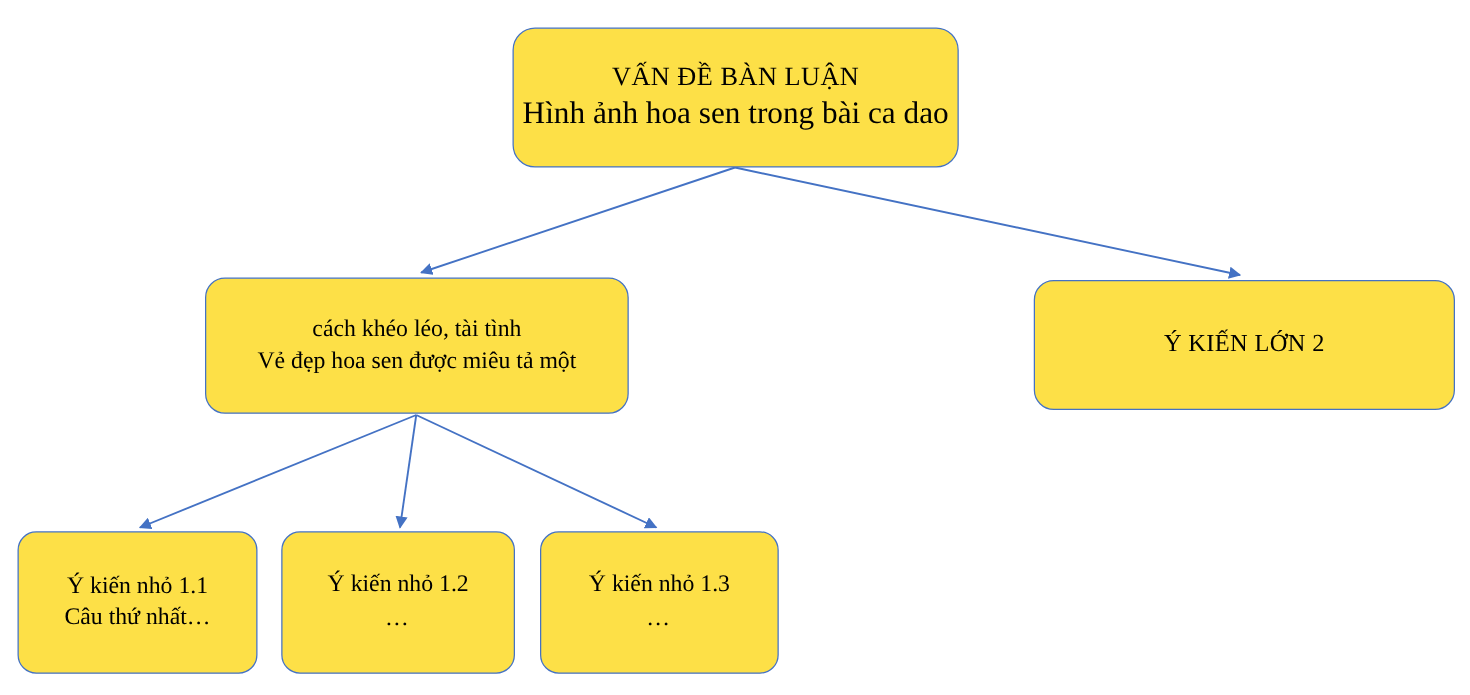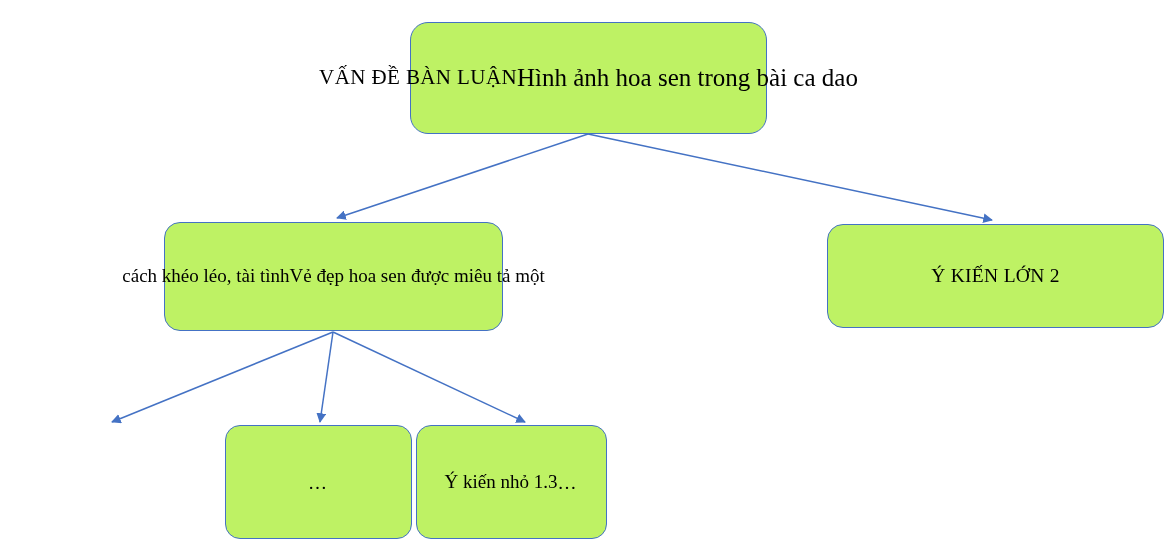--- a/index.html
+++ b/index.html
@@ -19,24 +19,25 @@
     position: absolute;
     left: 0;
     top: 0;
     width: 1176px;
     height: 556px;
     pointer-events: none;
   }
   .node {
     position: absolute;
     box-sizing: border-box;
-    background: #bef264;
+    background: #fde047;
     border: 1.4px solid #4472C4;
     border-radius: 16px;
     display: flex;
+    flex-direction: column;
     align-items: center;
     justify-content: center;
     text-align: center;
     color: #000000;
     z-index: 2;
   }
   .node .line {
     display: block;
     white-space: nowrap;
     line-height: 1.30;
@@ -87,21 +88,21 @@
     border-radius: 15px;
   }
   .node-sub .line-title {
     font-size: 19px;
   }
   .node-sub .line-sub {
     font-size: 19px;
   }
   #node-sub-1 { left: 14px;  width: 192px; }
   #node-sub-2 { left: 225px; width: 187px; }
-  #node-sub-3 { left: 416px; width: 191px; }
+  #node-sub-3 { left: 432px; width: 191px; }
   #node-sub-2 .line-sub,
   #node-sub-3 .line-sub {
     letter-spacing: 2px;
     padding-top: 2px;
   }
 </style>
 </head>
 <body>
 
 <div id="canvas">
@@ -131,22 +132,27 @@
 
   <div class="node" id="node-main-1">
     <span class="line line-sub">cách khéo léo, tài tình</span>
     <span class="line line-sub">Vẻ đẹp hoa sen được miêu tả một</span>
   </div>
 
   <div class="node" id="node-main-2">
     <span class="line line-title">Ý KIẾN LỚN 2</span>
   </div>
 
+  <div class="node node-sub" id="node-sub-1">
+    <span class="line line-title">Ý kiến nhỏ 1.1</span>
+    <span class="line line-sub">Câu thứ nhất…</span>
+  </div>
 
   <div class="node node-sub" id="node-sub-2">
+    <span class="line line-title">Ý kiến nhỏ 1.2</span>
     <span class="line line-sub">…</span>
   </div>
 
   <div class="node node-sub" id="node-sub-3">
     <span class="line line-title">Ý kiến nhỏ 1.3</span>
     <span class="line line-sub">…</span>
   </div>
 
 </div>
 

